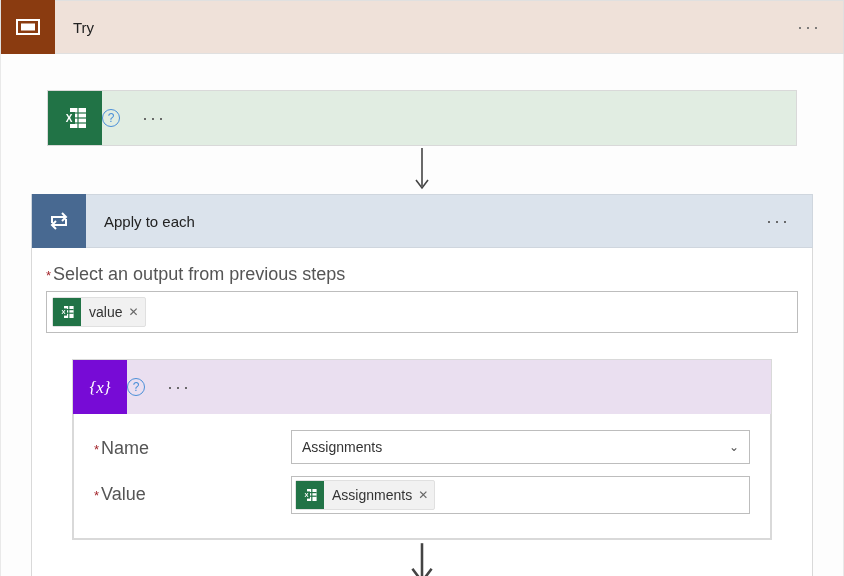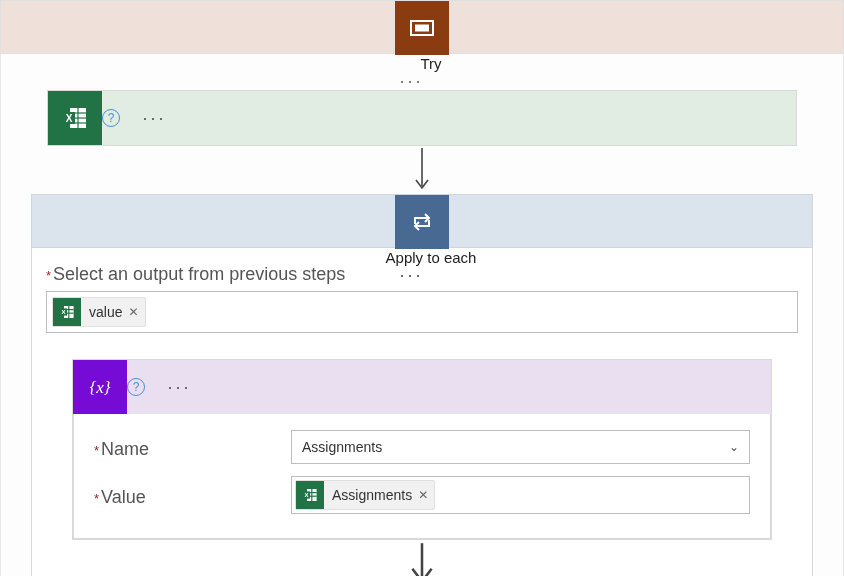--- a/index.html
+++ b/index.html
@@ -53,21 +53,20 @@
   .dots {
     color: #555;
     font-size: 18px;
     letter-spacing: 2px;
     line-height: 1;
   }
 
   
   .try-header {
     background: #efe1d9;
-    flex-direction: column;
   }
   .try-icon {
     background: #8a3b10;
   }
   .try-header .dots {
     color: #6b6b6b;
   }
 
   
   .scope-body {
@@ -177,21 +176,21 @@
     justify-content: center;
   }
   .token .tok-x {
     margin-left: 6px;
     color: #666;
     font-size: 12px;
   }
 
   .form-row {
     display: flex;
-    align-items: center;
+    align-items: flex-start;
     gap: 16px;
     margin-bottom: 12px;
   }
   .form-row .field-label {
     width: 150px;
     padding-top: 8px;
   }
   .form-row .form-control {
     flex: 1;
     margin-left: 31px;
@@ -252,21 +251,21 @@
     </div>
 
     <div class="arrow-down">
       <svg viewBox="0 0 20 48">
         <line x1="10" y1="2" x2="10" y2="40" stroke="#444" stroke-width="1.6"></line>
         <polyline points="4,34 10,42 16,34" fill="none" stroke="#444" stroke-width="1.6"></polyline>
       </svg>
     </div>
 
     <div style="margin-left:-16px; margin-right:-16px;">
-      <div class="step-header ate-header" style="border:1px solid #cfd6de;flex-direction:column;">
+      <div class="step-header ate-header" style="border:1px solid #cfd6de;">
         <div class="step-icon ate-icon">
           <svg width="26" height="26" viewBox="0 0 26 26">
             <polyline points="6,15 6,9 20,9" fill="none" stroke="#fff" stroke-width="2"></polyline>
             <polyline points="16,5 20,9 16,13" fill="none" stroke="#fff" stroke-width="2"></polyline>
             <polyline points="20,11 20,17 6,17" fill="none" stroke="#fff" stroke-width="2"></polyline>
             <polyline points="10,13 6,17 10,21" fill="none" stroke="#fff" stroke-width="2"></polyline>
           </svg>
         </div>
         <div class="step-title">Apply to each</div>
         <div class="header-actions">

